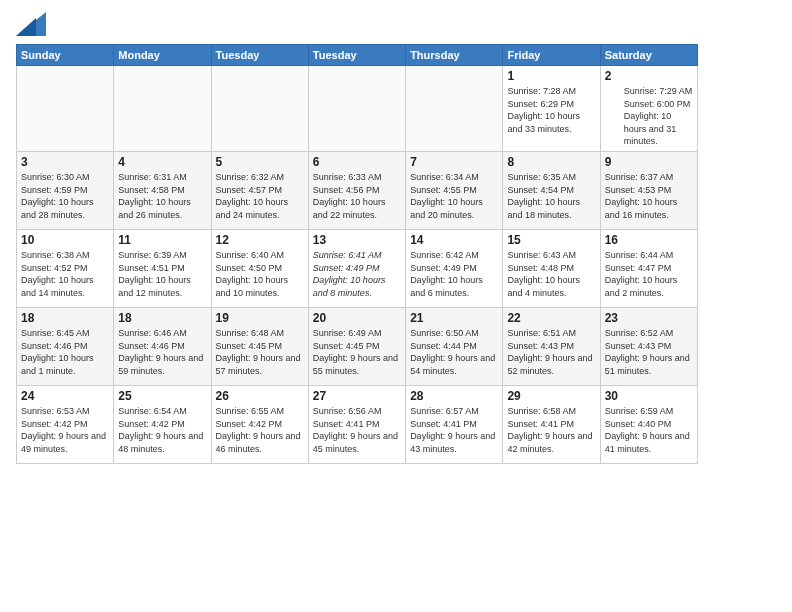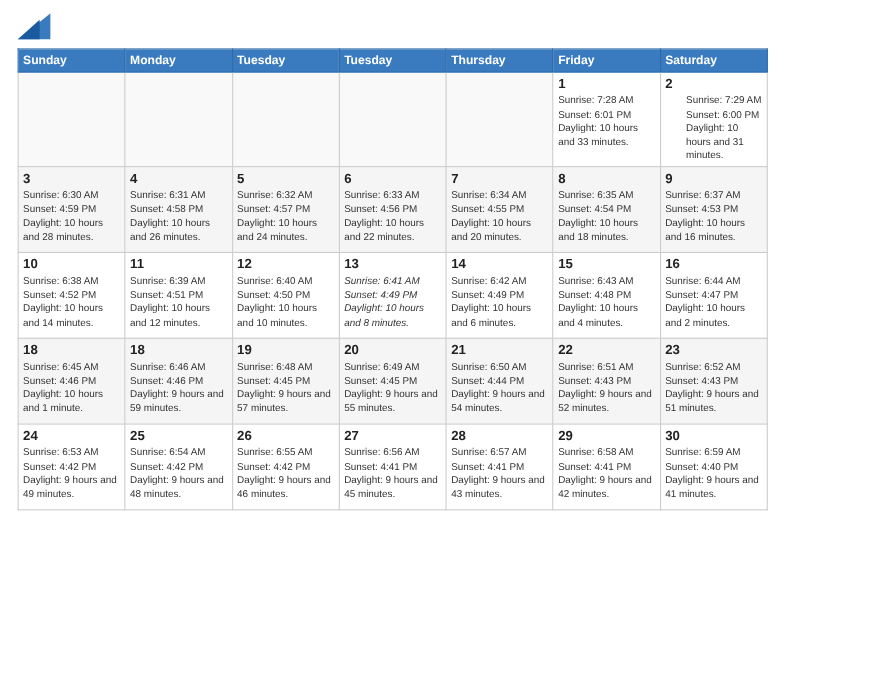--- a/index.html
+++ b/index.html
@@ -130,21 +130,21 @@
     <tbody id="calendar-body">
     <tr>
           <td class="empty"></td>
           <td class="empty"></td>
           <td class="empty"></td>
           <td class="empty"></td>
           <td class="empty"></td>
           <td>
             <span class="day-num">1</span>
             <div class="day-info" style="white-space: pre-line;">Sunrise: 7:28 AM
-Sunset: 6:01 PM
+Sunset: 6:29 PM
 Daylight: 10 hours and 33 minutes.</div>
           </td>
           <td>
             <span class="day-num">2</span>
             <div class="day-info" style="white-space: pre-line; margin-left: 19px;">Sunrise: 7:29 AM
 Sunset: 6:00 PM
 Daylight: 10 hours and 31 minutes.</div>
           </td>
         </tr>
         <tr>

